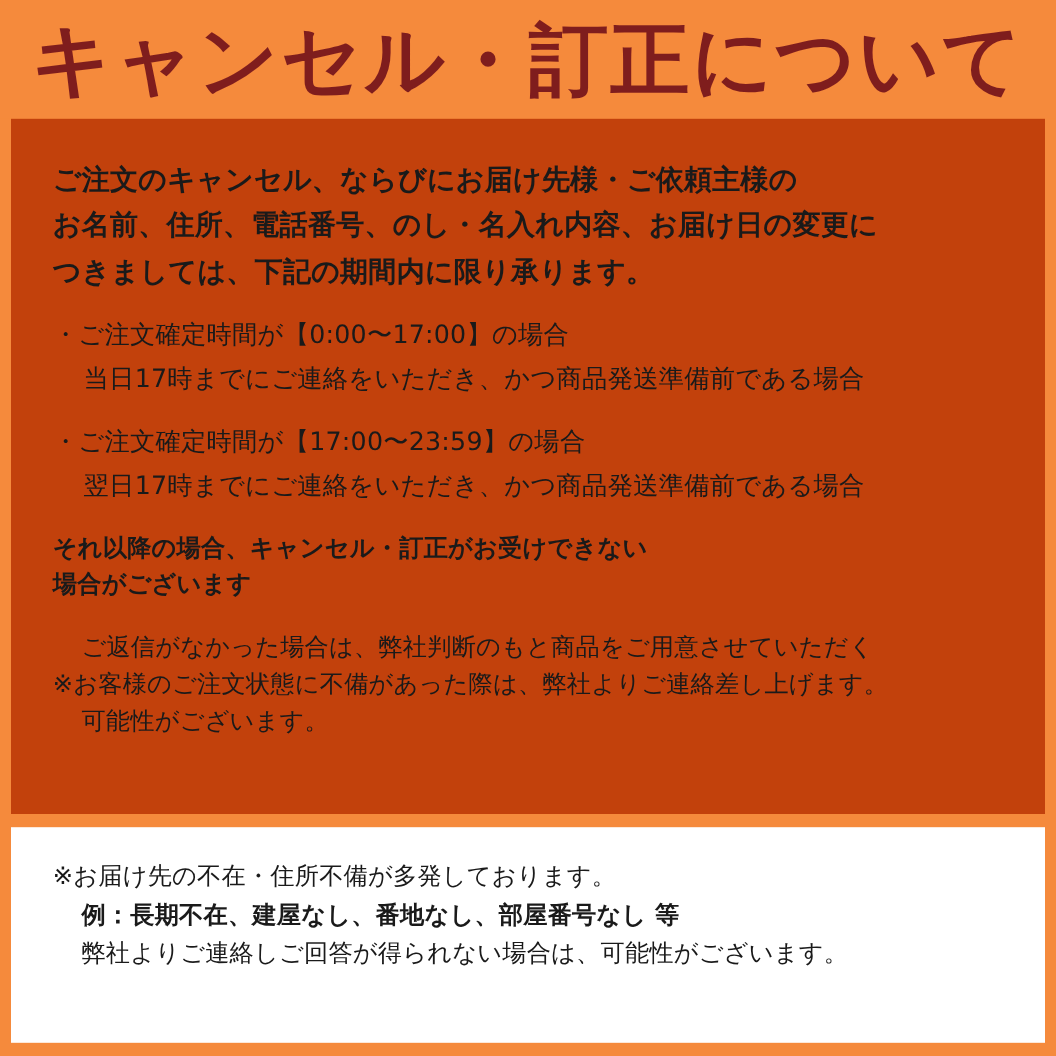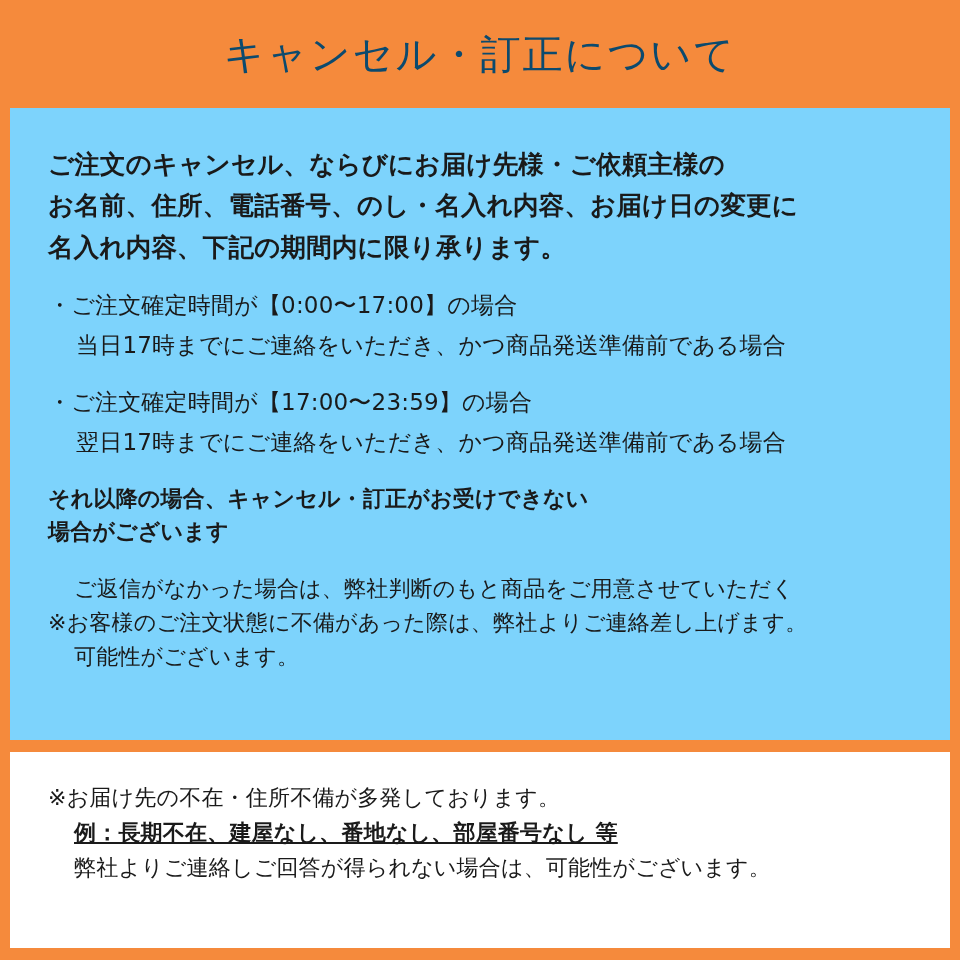--- a/index.html
+++ b/index.html
@@ -26,35 +26,35 @@
     left: 0;
     top: 0;
     width: 960px;
     height: 108px;
     background: #f58a3c;
     display: flex;
     align-items: center;
     justify-content: center;
   }
   .header-title {
-    color: #0c4a6e;
-    font-size: 40px;
-    font-weight: normal;
+    color: #7f1d1d;
+    font-size: 72px;
+    font-weight: bold;
     letter-spacing: 2px;
     line-height: 1;
     white-space: nowrap;
   }
   
   .main-card {
     position: absolute;
     left: 10px;
     top: 108px;
     width: 940px;
     height: 632px;
-    background: #7dd3fc;
+    background: #c2410c;
     box-sizing: border-box;
     padding: 36px 38px 0 38px;
   }
   .lead {
     font-size: 25.5px;
     font-weight: bold;
     color: #1a1a1a;
     line-height: 1.62;
     letter-spacing: 0.2px;
   }
@@ -110,41 +110,40 @@
   .bottom-line {
     font-size: 22px;
     color: #1a1a1a;
     line-height: 1.6;
     letter-spacing: 0.2px;
     white-space: nowrap;
   }
   .bottom-line.bold {
     font-weight: bold;
     padding-left: 26px;
-    text-decoration: underline;
   }
   .bottom-line.indent {
     padding-left: 26px;
   }
 </style>
 </head>
 <body>
 
 <div class="page">
 
   <div class="header">
     <div class="header-title">キャンセル・訂正について</div>
   </div>
 
   <div class="main-card">
 
     <div class="lead">
       <div>ご注文のキャンセル、ならびにお届け先様・ご依頼主様の</div>
       <div>お名前、住所、電話番号、のし・名入れ内容、お届け日の変更に</div>
-      <div>名入れ内容、下記の期間内に限り承ります。</div>
+      <div>つきましては、下記の期間内に限り承ります。</div>
     </div>
 
     <div class="bullet-block">
       <div class="bullet-line">・ご注文確定時間が【0:00〜17:00】の場合</div>
       <div class="bullet-line sub">当日17時までにご連絡をいただき、かつ商品発送準備前である場合</div>
       <div class="bullet-gap"></div>
       <div class="bullet-line">・ご注文確定時間が【17:00〜23:59】の場合</div>
       <div class="bullet-line sub">翌日17時までにご連絡をいただき、かつ商品発送準備前である場合</div>
     </div>
 

